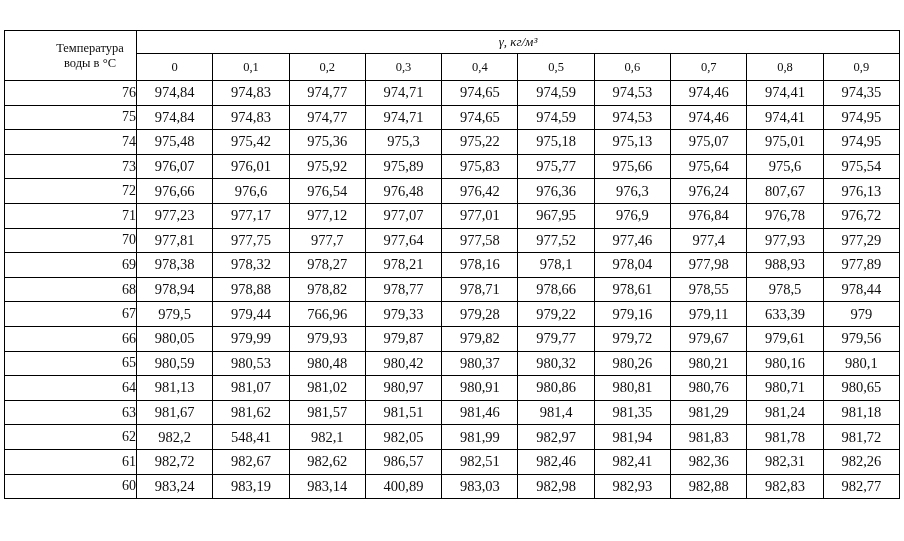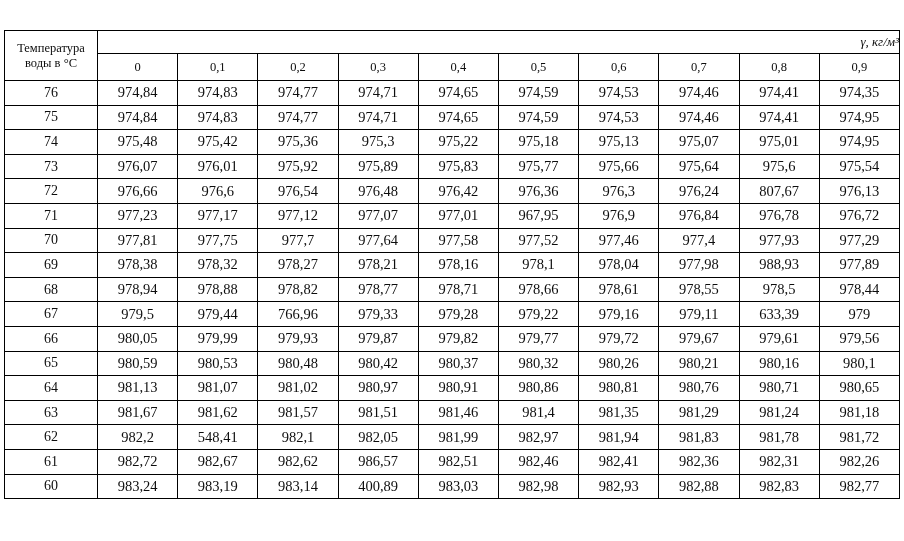--- a/index.html
+++ b/index.html
@@ -63,44 +63,44 @@
     font-size: 13px;
     font-style: italic;
   }
   th.colhead {
     text-align: center;
     vertical-align: middle;
     height: 26px;
     font-size: 12.5px;
   }
   td.temp {
-    text-align: center;
+    text-align: right;
     vertical-align: middle;
     font-size: 14px;
     height: 23.6px;
     border-right: 1.5px solid #000;
   }
   td.val {
     text-align: center;
     vertical-align: middle;
     font-size: 14.5px;
     height: 23.6px;
   }
   th.corner {
     border-right: 1.5px solid #000;
   }
   .hdr-row1 th.corner {
     border-bottom: none;
+    padding-left: 39px;
   }
   thead th {
     border-bottom: 1.5px solid #000;
   }
   thead tr.hdr-row1 th.spanhead {
     border-bottom: 1px solid #000;
-    text-align: right;
   }
 </style>
 </head>
 <body>
 
 <div class="page">
 
 
   <table class="main">
     <thead>

